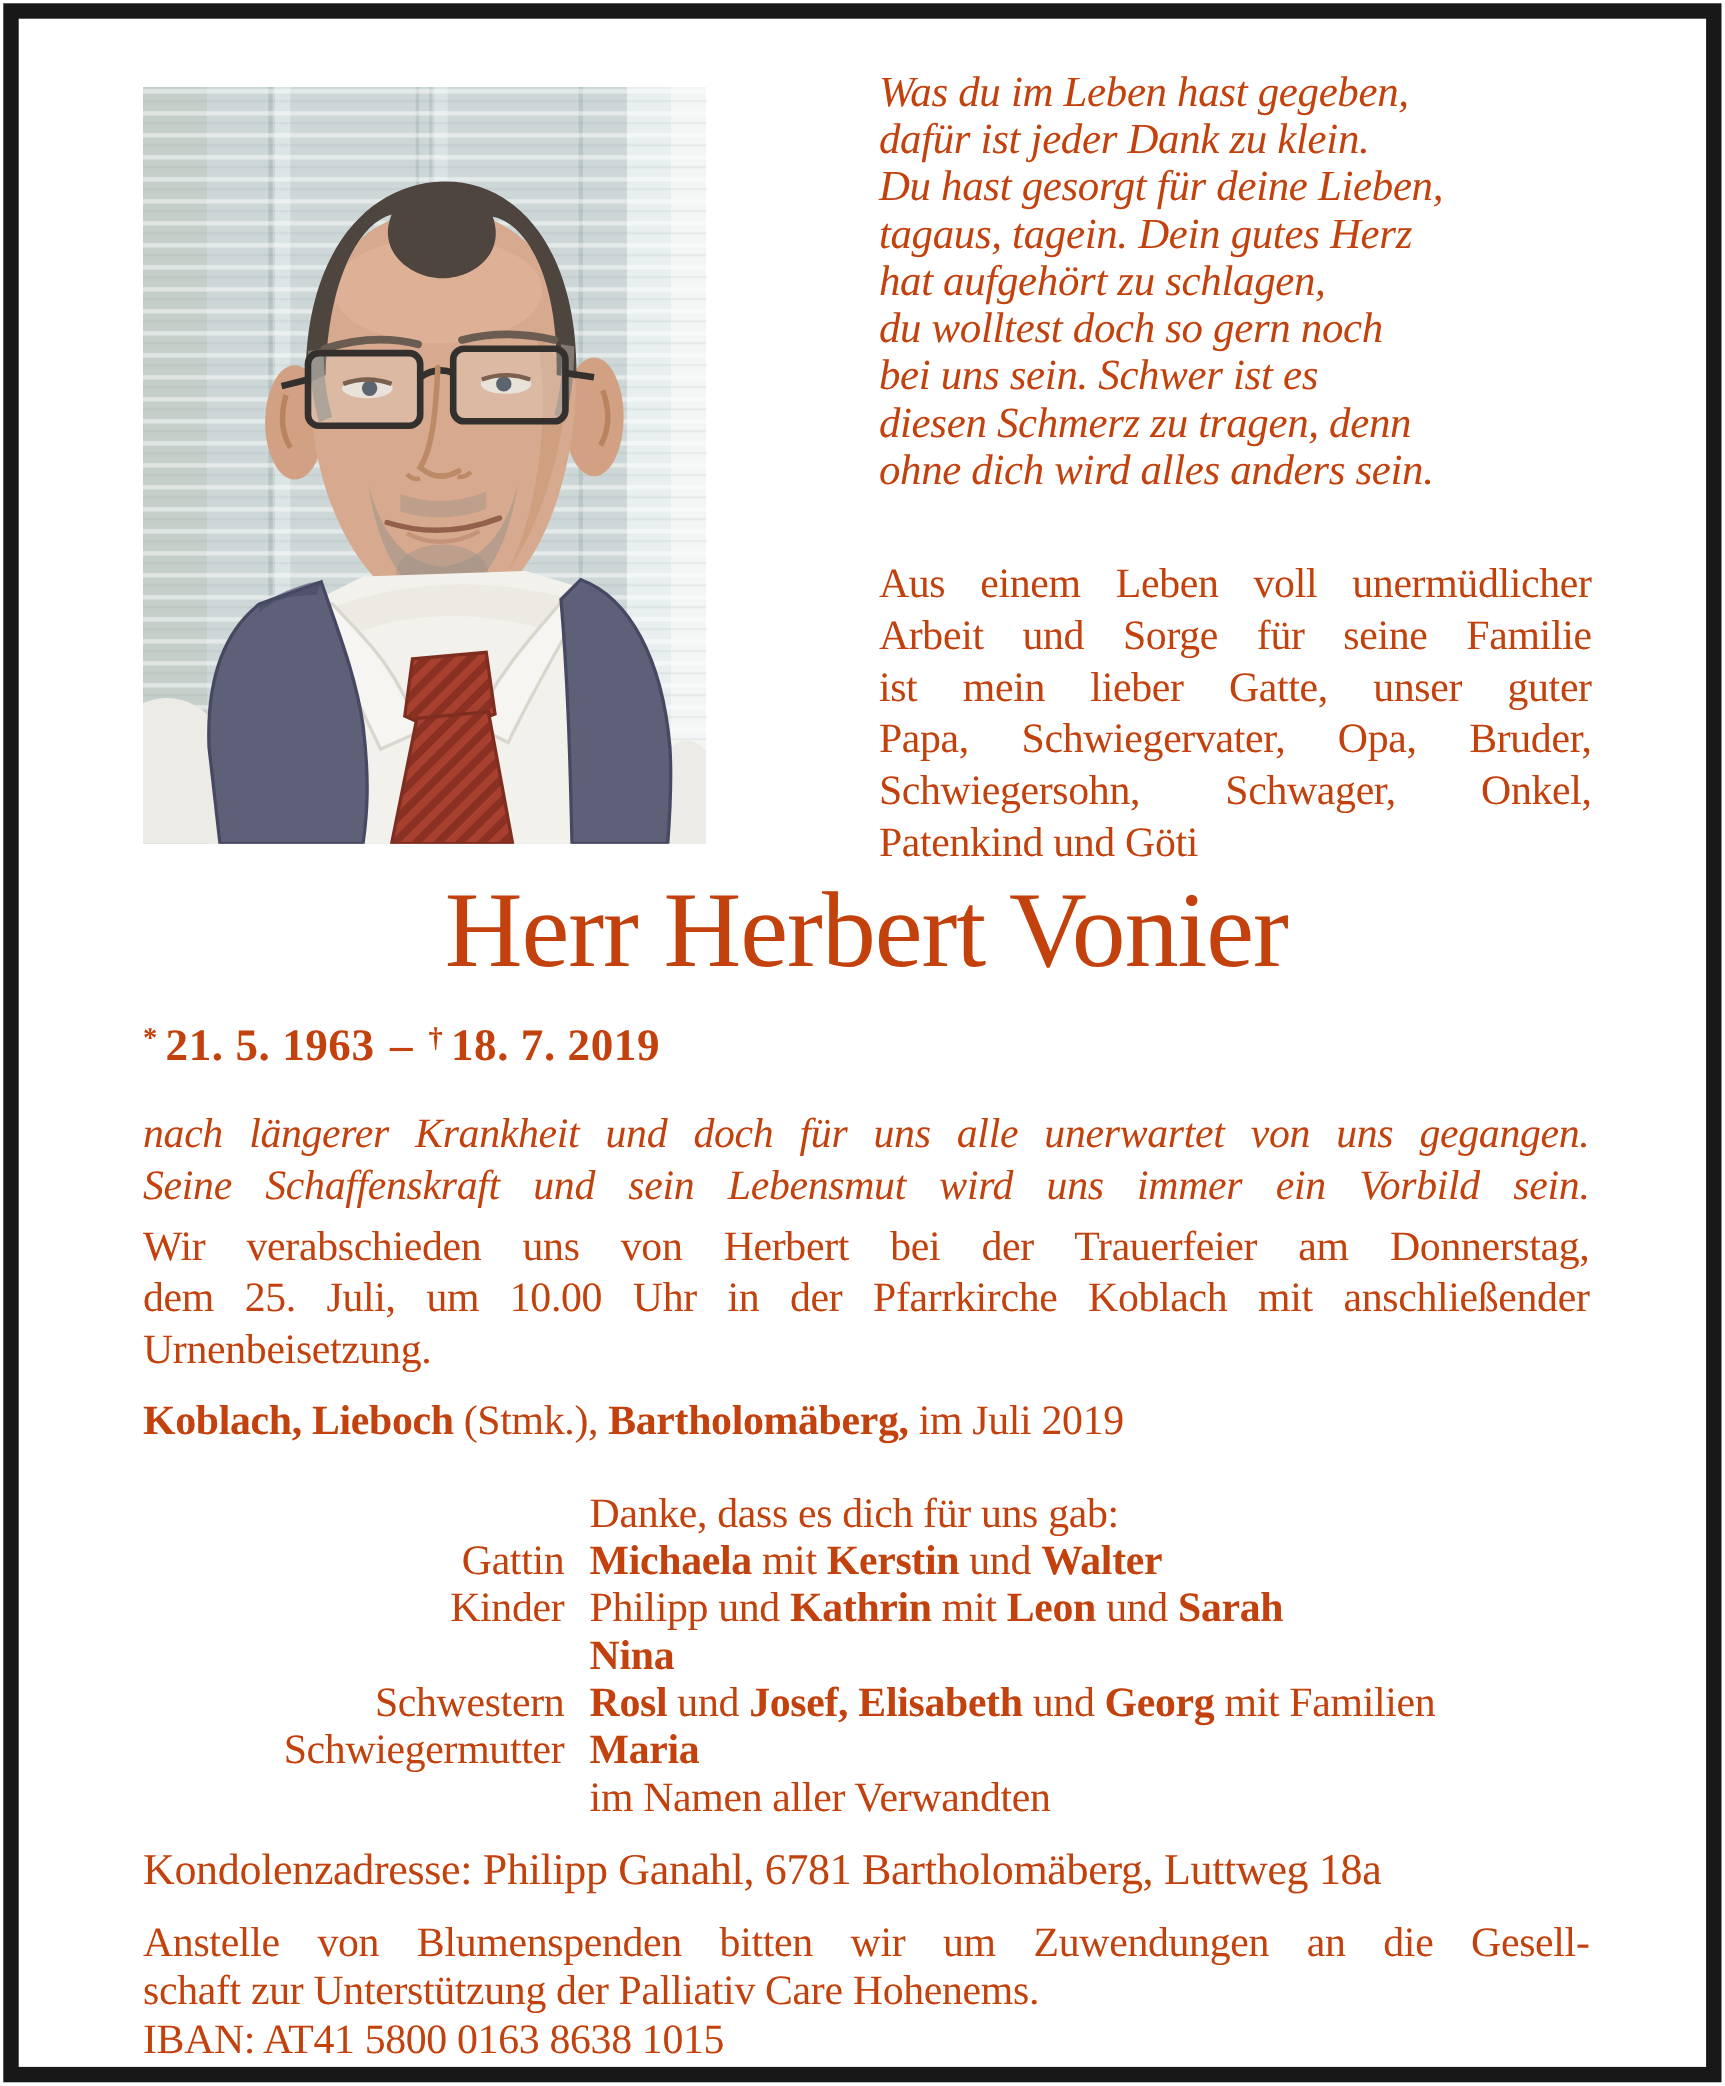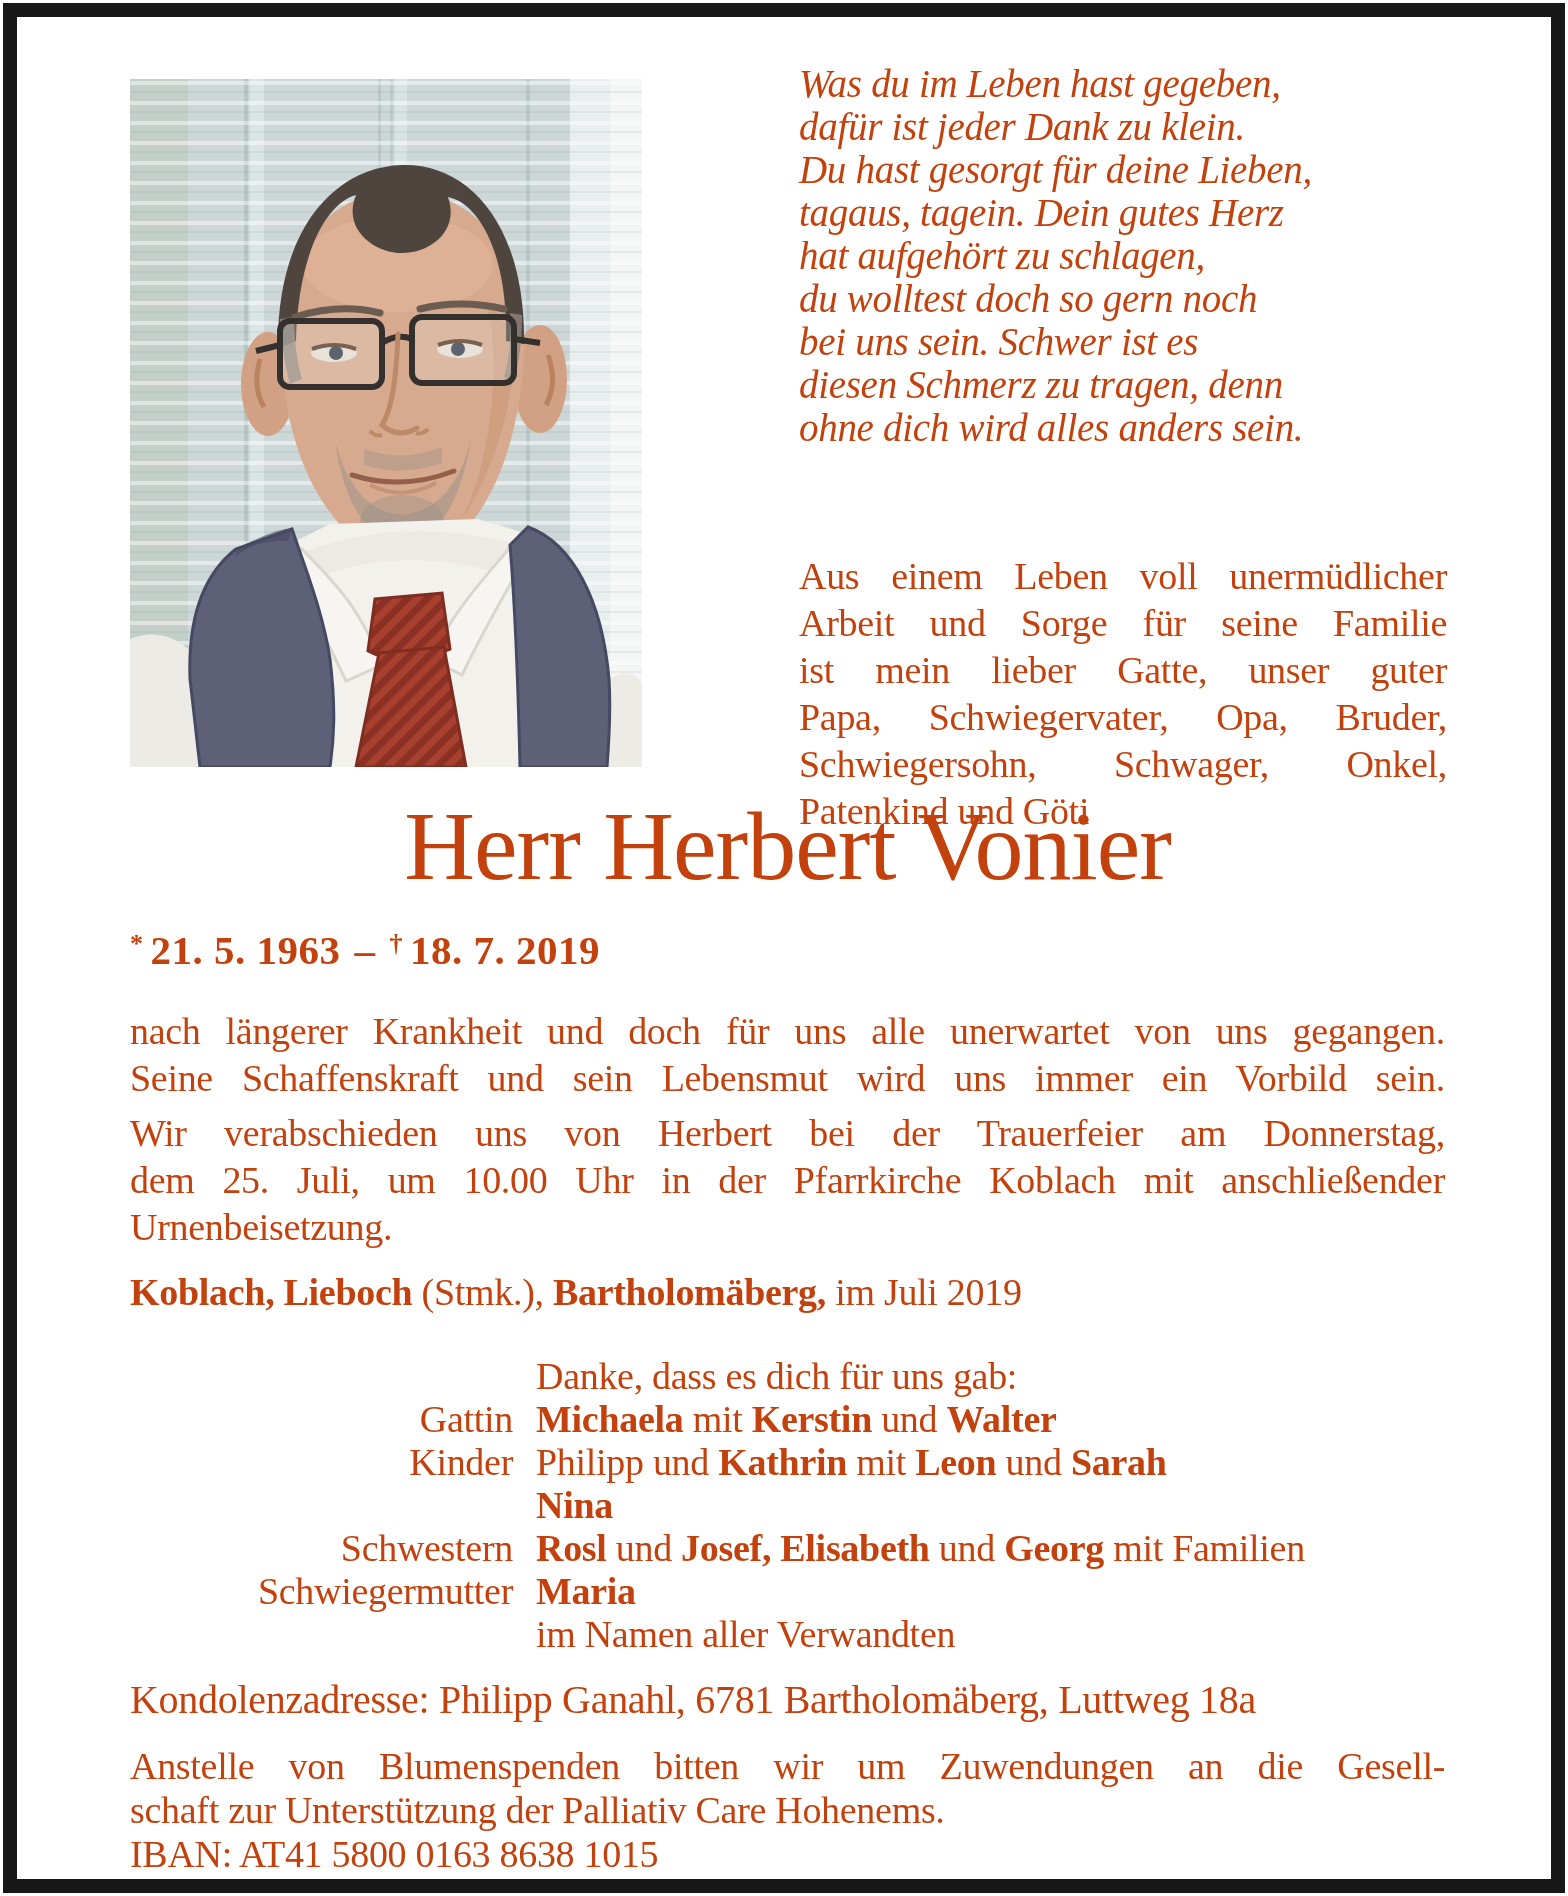--- a/index.html
+++ b/index.html
@@ -7,34 +7,34 @@
         font-family:"Liberation Serif","DejaVu Serif",serif;color:#c2410c;}
   .frame{position:absolute;left:3px;top:3px;right:3px;bottom:3px;border:14px solid #181818;pointer-events:none;}
 
   .photo{position:absolute;left:130px;top:79px;width:512px;height:688px;}
   .photo svg{display:block;width:100%;height:100%;}
 
   .poem{position:absolute;left:799px;top:62px;width:600px;
         font-style:italic;font-size:39px;line-height:43px;letter-spacing:-0.3px;}
 
   .intro{position:absolute;left:799px;top:508px;width:648px;
-         font-size:38px;line-height:47px;letter-spacing:-0.3px;margin-top:45px;}
+         font-size:38px;line-height:47px;letter-spacing:-0.3px;}
 
   .jl{text-align:justify;text-align-last:justify;}
 
   .name{position:absolute;left:130px;top:790px;width:1315px;margin:0;
         font-size:98px;font-weight:400;line-height:112px;text-align:center;letter-spacing:-1px;}
 
   .dates{position:absolute;left:130px;top:926px;width:1315px;
          font-size:41px;font-weight:700;text-align:left;letter-spacing:0.5px;}
   .dates .sym{font-size:26px;position:relative;top:-12px;margin-right:7px;}
   .dates .dash{margin:0 14px;}
 
   .para{position:absolute;left:130px;width:1315px;font-size:38px;line-height:47px;letter-spacing:-0.3px;}
-  .para1{top:1008px;}
+  .para1{top:1008px;font-style:italic;}
   .para2{top:1110px;}
 
   .place{position:absolute;left:130px;top:1270px;width:1315px;font-size:38px;letter-spacing:-0.3px;}
 
   .family{position:absolute;left:130px;top:1354px;width:1315px;font-size:38px;letter-spacing:-0.3px;}
   .frow{position:relative;height:43px;}
   .flabel{position:absolute;left:0;top:0;width:383px;text-align:right;}
   .fvalue{position:absolute;left:406px;top:0;width:909px;}
 
   .condolence{position:absolute;left:130px;top:1676px;width:1315px;font-size:40px;letter-spacing:-0.3px;}

